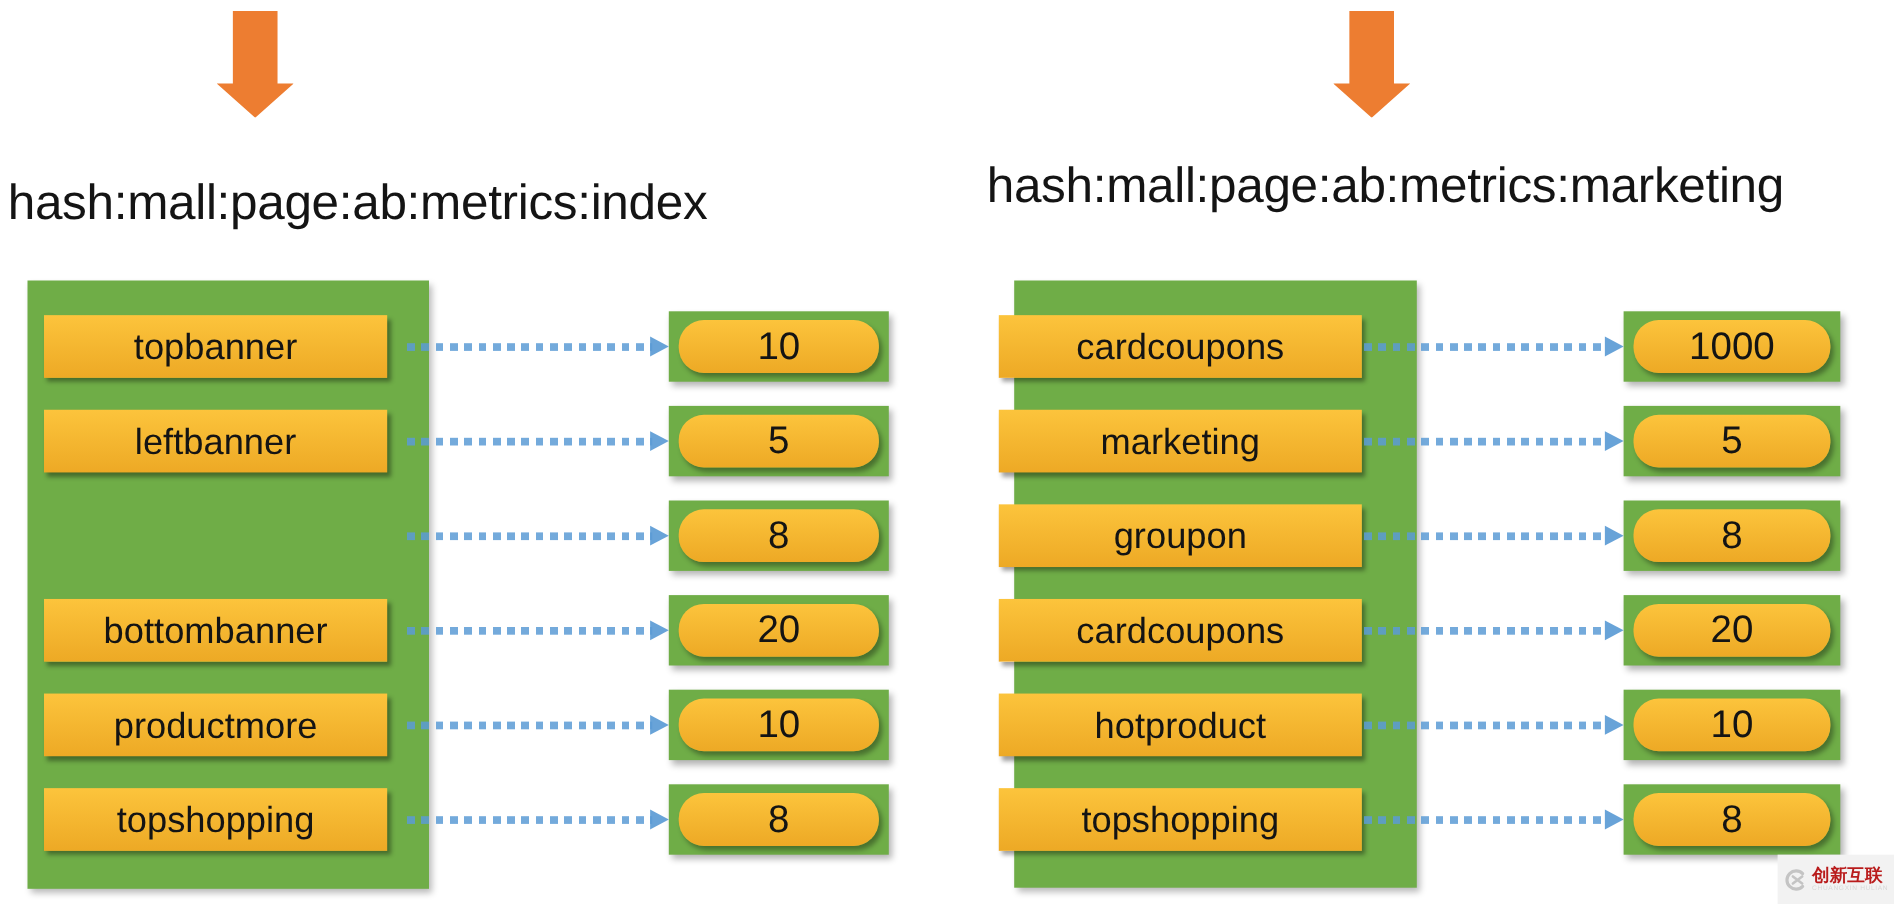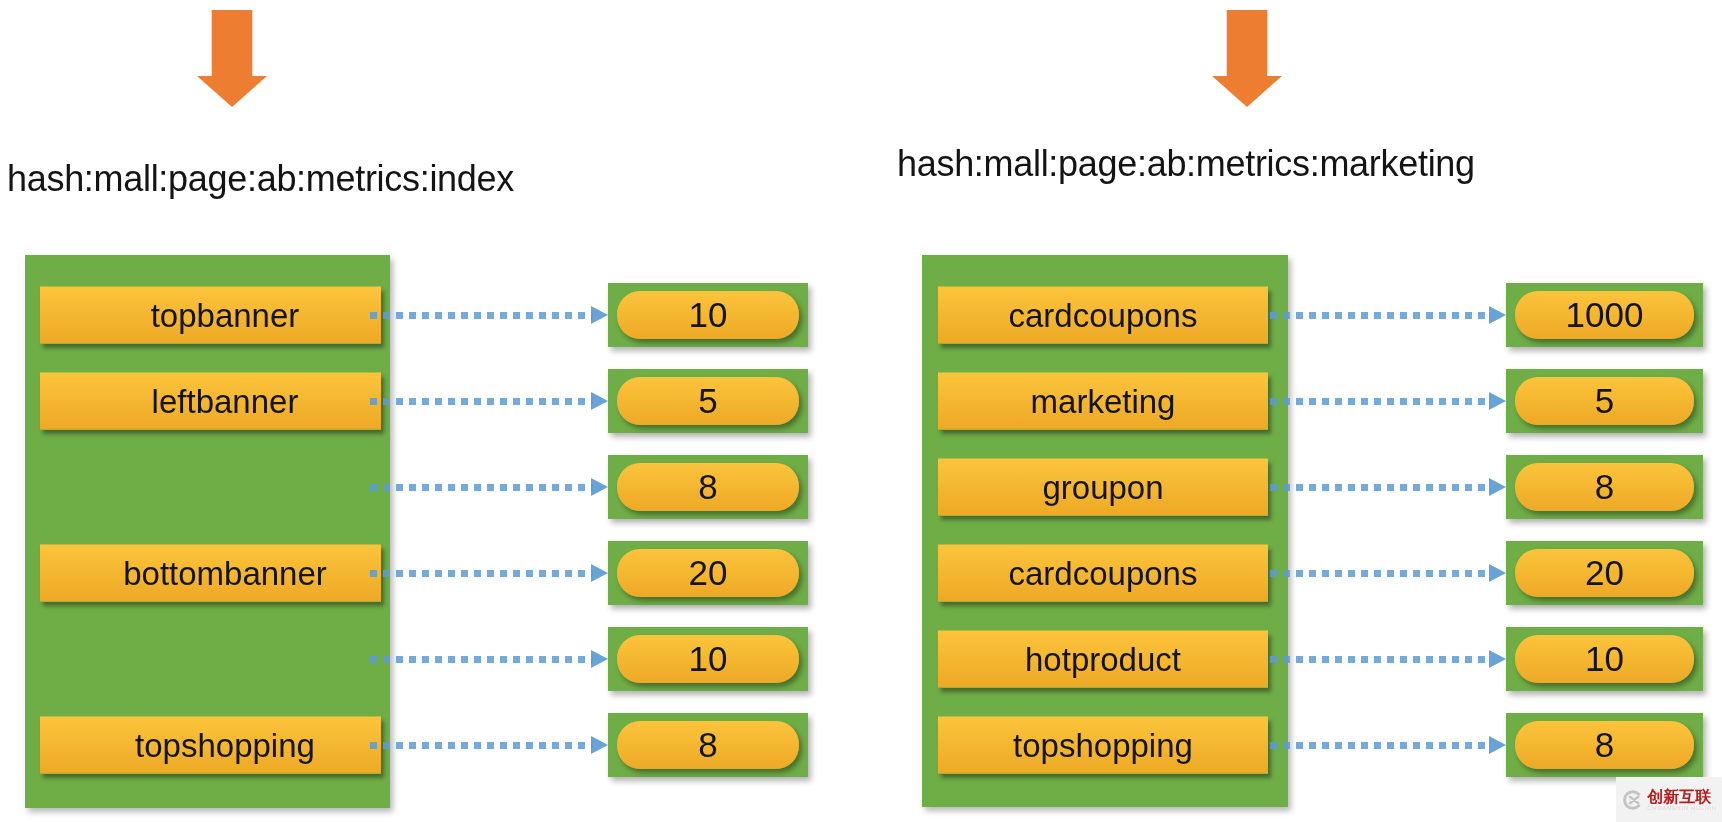--- a/index.html
+++ b/index.html
@@ -16,48 +16,48 @@
     position:absolute;top:10px;width:70px;height:97px;
     background:var(--orange,#ed7d31);
     clip-path:polygon(21% 0,79% 0,79% 68%,100% 68%,50% 100%,0 68%,21% 68%);
     filter:drop-shadow(2px 3px 2px rgba(0,0,0,.22));
   }
   .arrow-g0{left:197px;}
   .arrow-g1{left:1212px;}
 
   
   .key-title{
-    position:absolute;margin:0;font-weight:400;font-size:36px;
+    position:absolute;margin:0;font-weight:400;font-size:45px;
     letter-spacing:-0.3px;color:#141414;white-space:nowrap;
   }
   .title-g0{left:7px;top:158px;}
   .title-g1{left:897px;top:143px;}
 
   
   .container{
     position:absolute;top:255px;background:var(--green,#6fad47);
     box-shadow:3px 4px 6px rgba(0,0,0,.28);
   }
   .container-g0{left:25px;width:365px;height:553px;}
   .container-g1{left:922px;width:366px;height:552px;}
 
   
   .rows{position:absolute;top:272px;}
   .rows-g0{left:40px;width:768px;}
-  .rows-g1{left:938px;width:765px;}
+  .rows-g1{left:908px;width:765px;}
   .row{position:relative;height:86px;}
 
   .field-box{
     position:absolute;left:0;top:50%;transform:translateY(-50%);
     height:57px;display:flex;align-items:center;justify-content:center;
     background:linear-gradient(180deg,var(--yellow-hi,#fcc43c) 0%,var(--yellow-lo,#eda925) 100%);
     box-shadow:3px 4px 4px rgba(0,0,0,.38);
     font-size:33px;color:#141414;z-index:2;
   }
-  .rows-g0 .field-box{width:312px;padding-left:29px;}
+  .rows-g0 .field-box{width:312px;}
   .rows-g1 .field-box{width:330px;}
 
   .connector{
     position:absolute;top:50%;transform:translateY(-50%);
     height:20px;z-index:3;
   }
   .rows-g0 .connector{left:328px;width:240px;}
   .rows-g1 .connector{left:330px;width:238px;}
   .conn-line{
     position:absolute;left:2px;right:15px;top:7px;height:7px;
@@ -153,20 +153,23 @@
             <span class="conn-line"></span>
             <span class="conn-head"></span>
           </div>
           <div class="value-frame">
             <div class="value-box">
               <span>20</span>
             </div>
           </div>
         </div>
         <div class="row">
+          <div class="field-box">
+            <span>productmore</span>
+          </div>
           <div class="connector">
             <span class="conn-line"></span>
             <span class="conn-head"></span>
           </div>
           <div class="value-frame">
             <div class="value-box">
               <span>10</span>
             </div>
           </div>
         </div>

